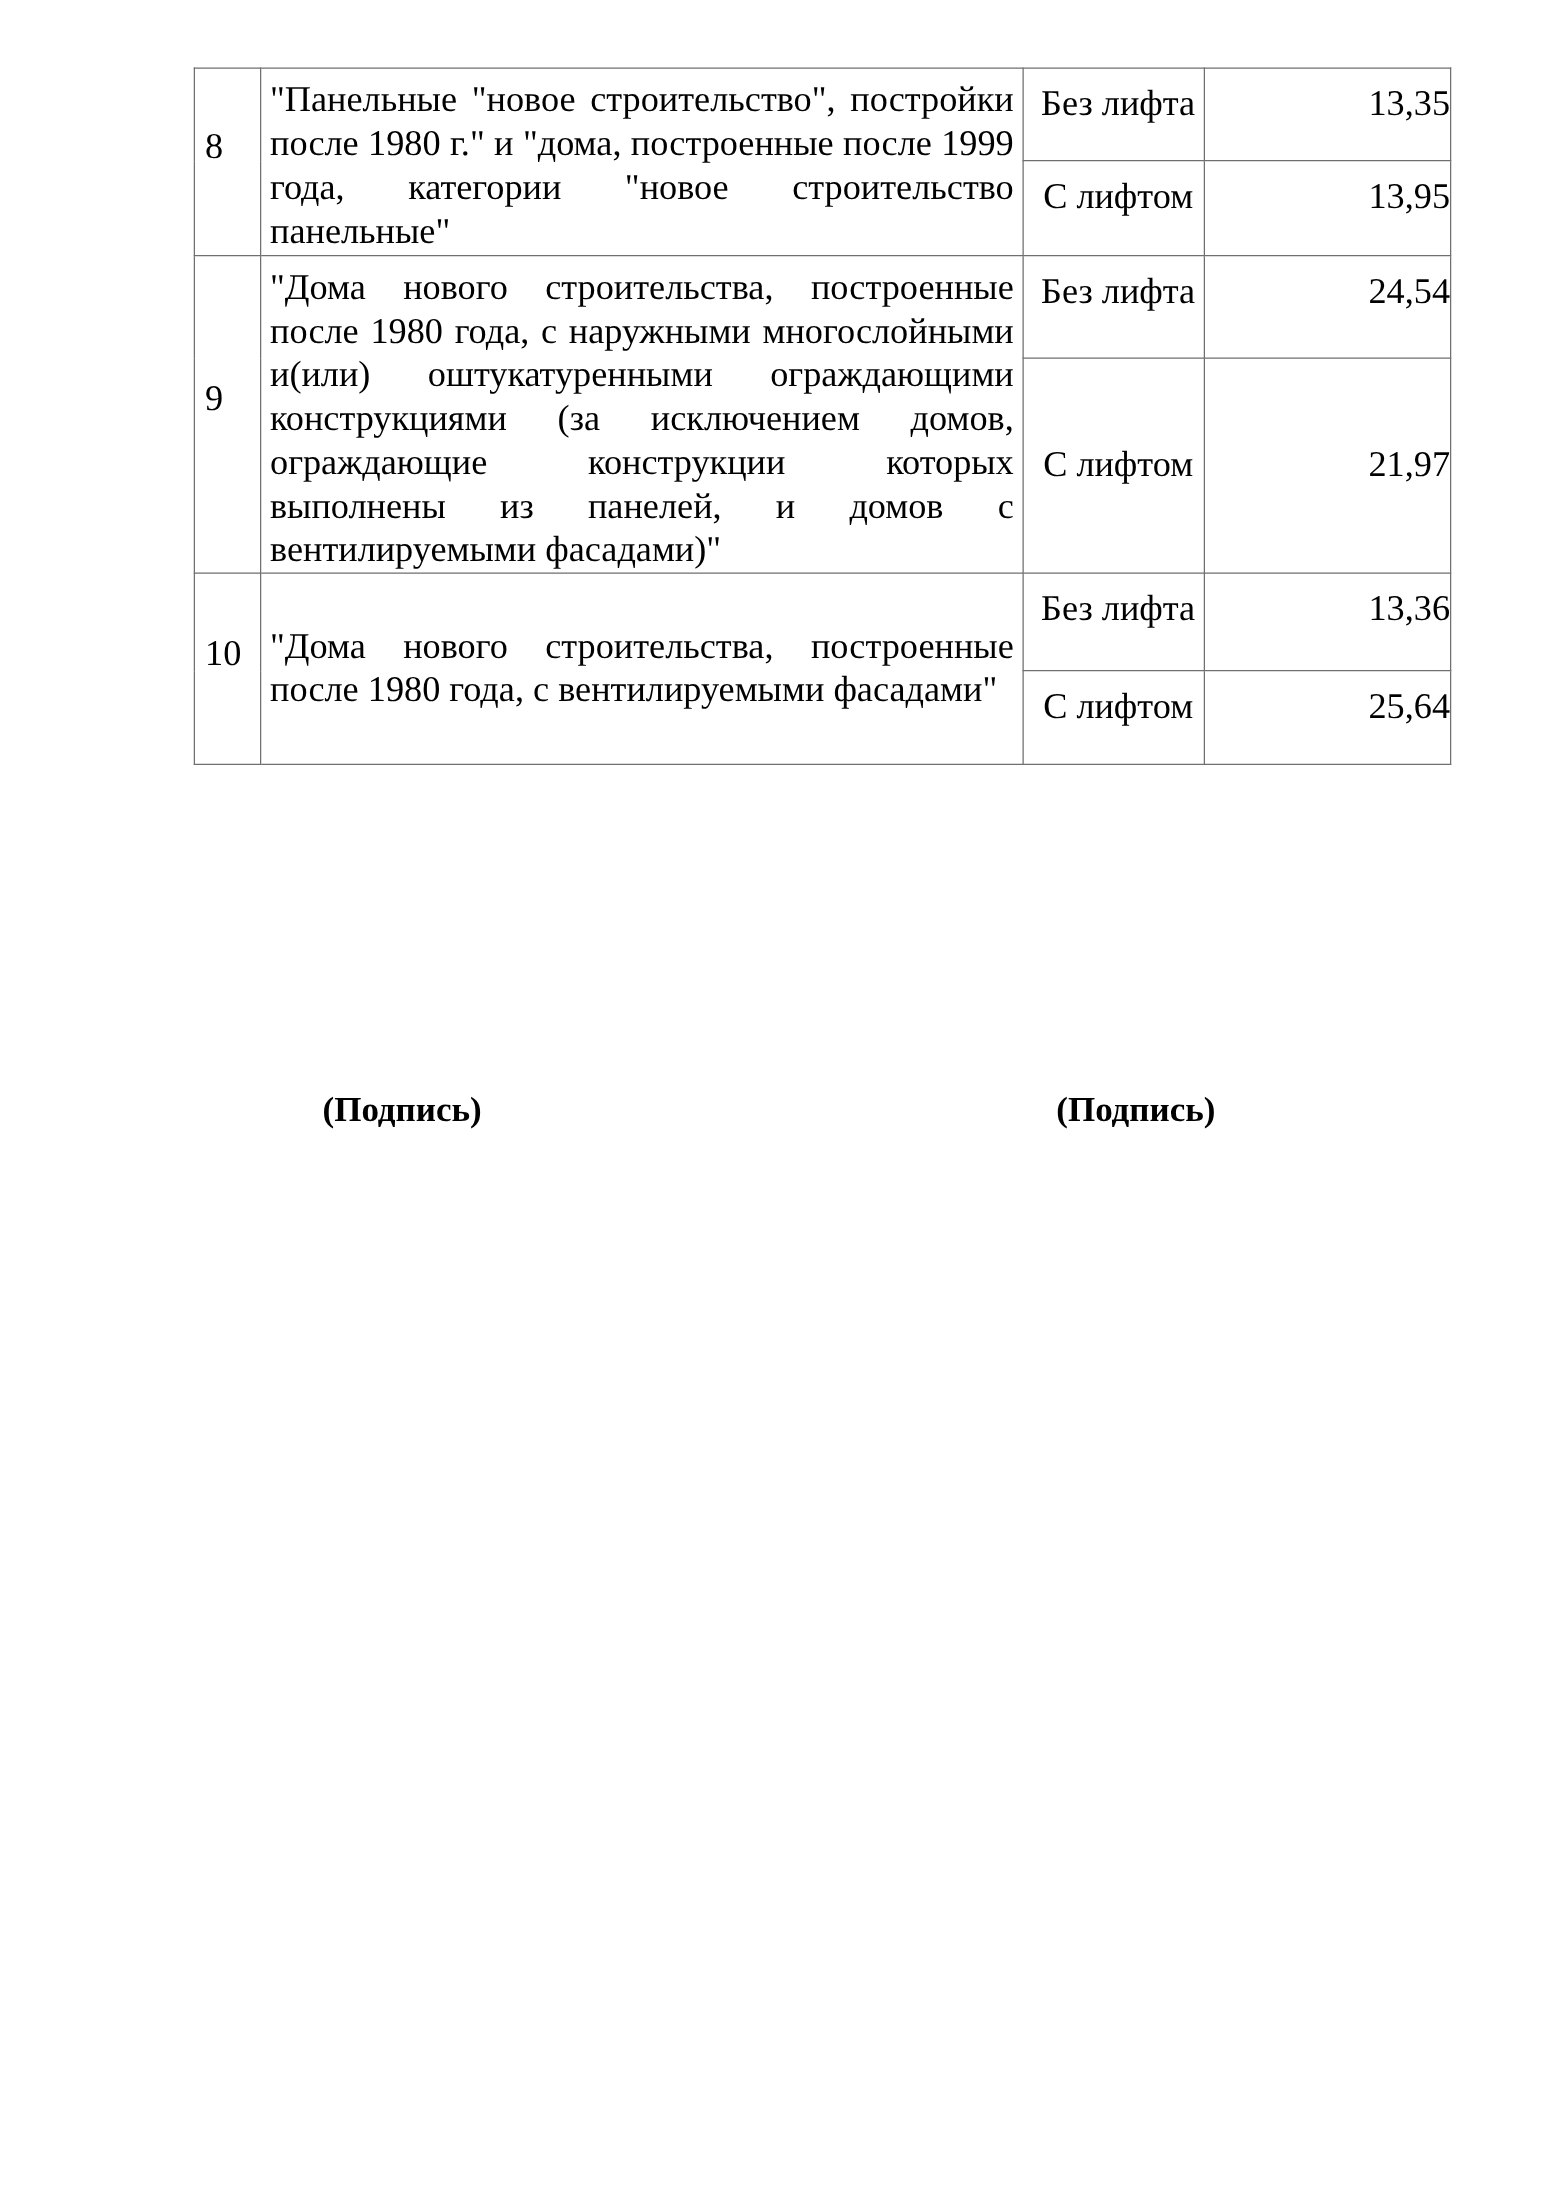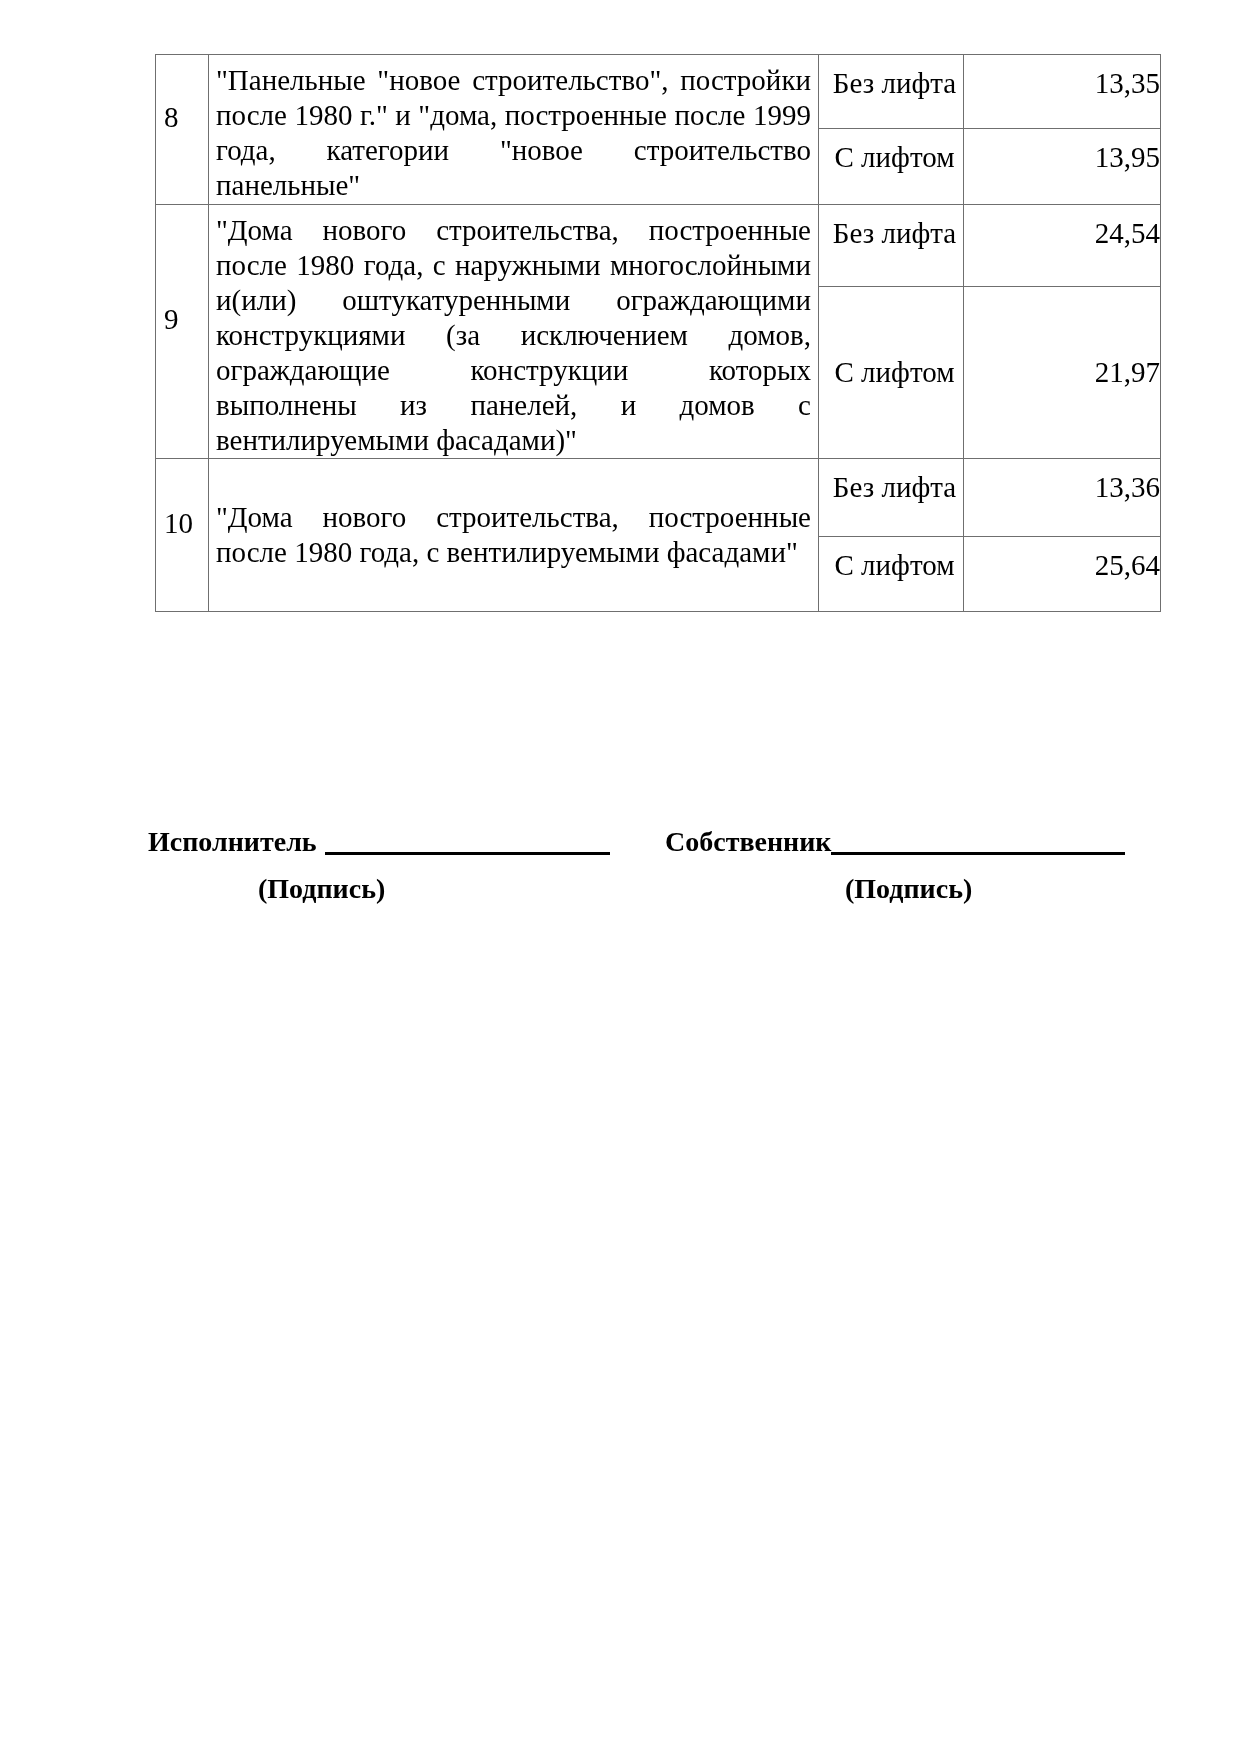--- a/index.html
+++ b/index.html
@@ -139,24 +139,18 @@
         <td class="lift">Без лифта</td>
         <td class="val">13,36</td>
       </tr>
       <tr class="h75">
         <td class="lift">С лифтом</td>
         <td class="val">25,64</td>
       </tr>
     </tbody>
   </table>
 
-  <div class="sig-line sig-left">
-    <span>Исполнитель</span><span class="blank w-exec"></span>
-  </div>
 
-  <div class="sig-line sig-right">
-    <span>Собственник</span><span class="blank w-owner"></span>
-  </div>
 
   <div class="sig-caption cap-left">(Подпись)</div>
   <div class="sig-caption cap-right">(Подпись)</div>
 
 </div>
 
 </body></html>

